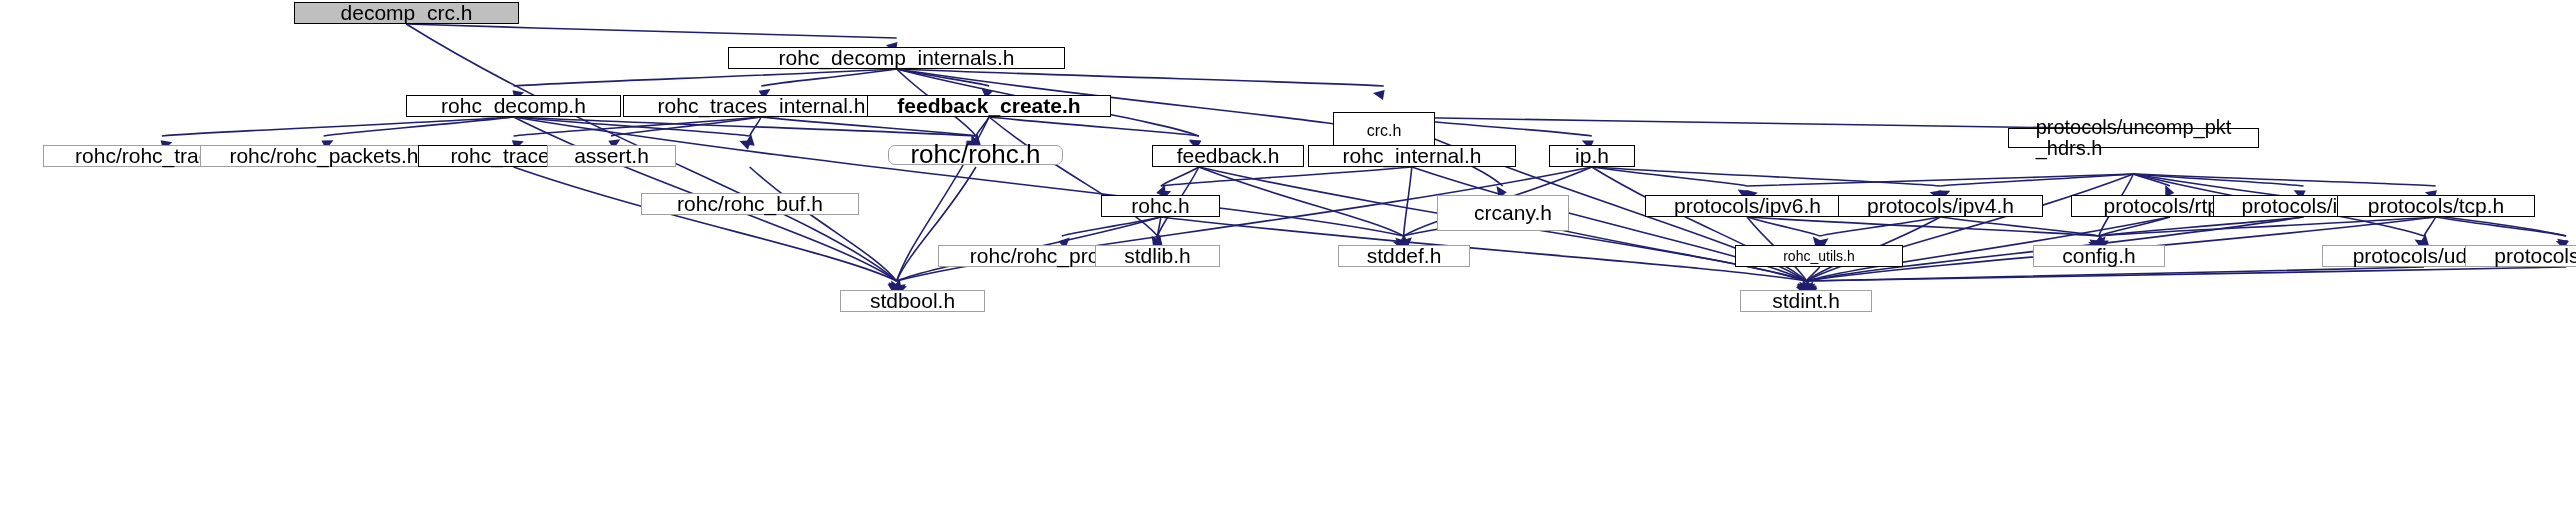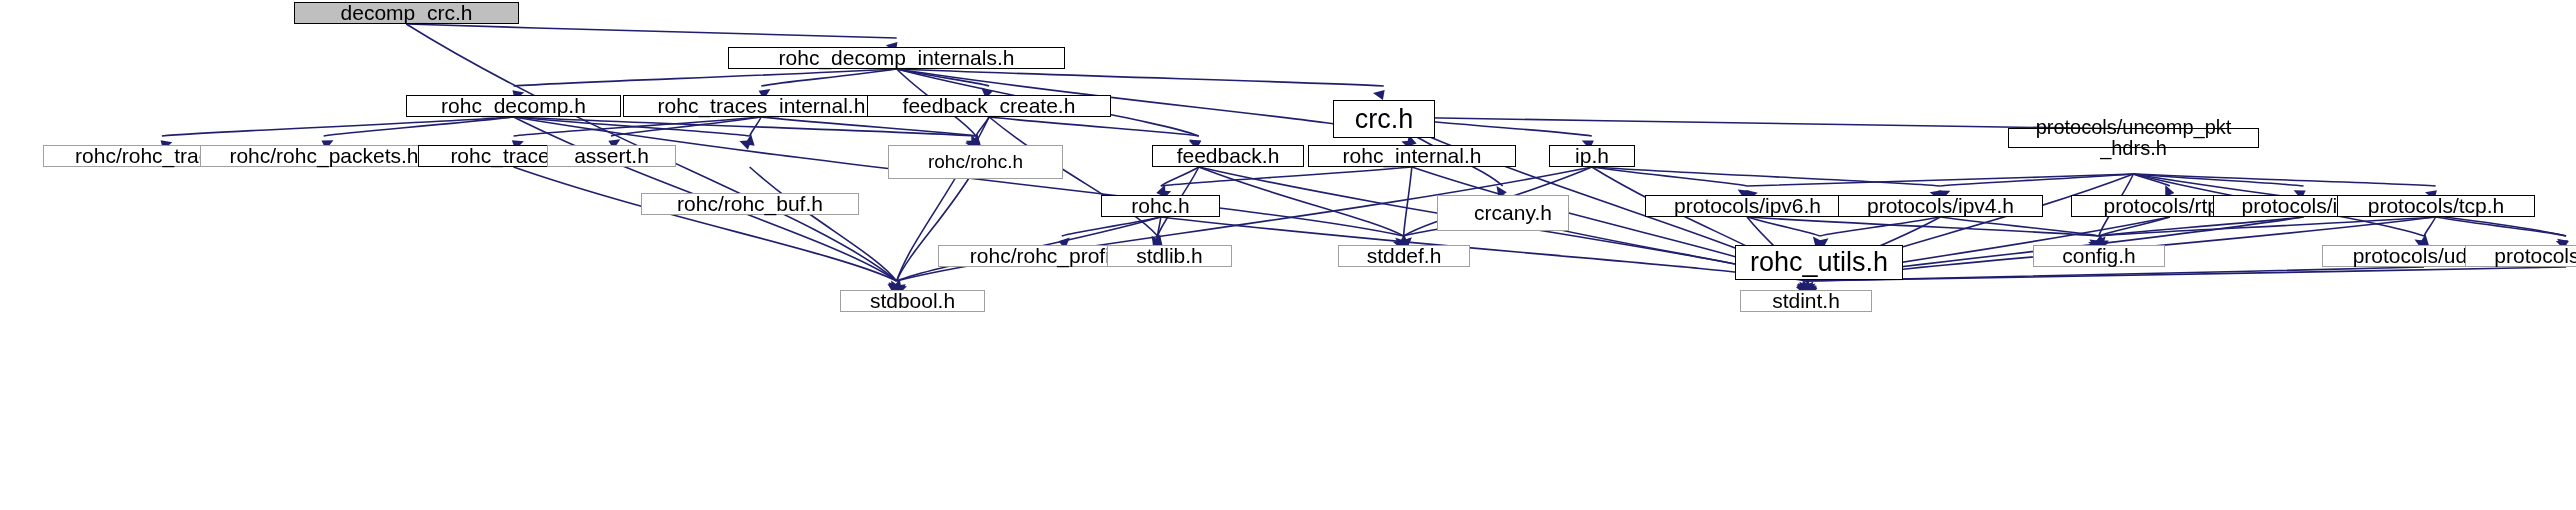--- a/index.html
+++ b/index.html
@@ -1,20 +1,20 @@
 <!DOCTYPE html>
 <html><head>
 <meta charset="utf-8">
 <style>
   html,body{margin:0;padding:0;background:#ffffff;}
   #graph-root{position:relative;width:2576px;height:511px;overflow:hidden;
     font-family:"Liberation Sans","DejaVu Sans",sans-serif;background:#fff;}
   svg#edges{position:absolute;left:0;top:0;width:2576px;height:511px;}
   .node{position:absolute;box-sizing:border-box;display:flex;align-items:center;
-    justify-content:center;text-align:center;background:#ffffff;
+    justify-content:center;text-align:left;background:#ffffff;
     border:1px solid #a0a0a0;color:#000000;line-height:1.05;
     font-size:13px;letter-spacing:0px;white-space:pre-line;}
   .node.strong{border:1px solid #000000;}
   .node.root{background:#bfbfbf;border:1px solid #000000;}
   .node span{display:block;padding:0 3px;}
 </style>
 </head>
 <body>
 
 <div id="graph-root">
@@ -168,44 +168,44 @@
       <path d="M 749.9730769230769 167 C 806.7232423076922 218.3, 874.9410576923077 252.5, 896.9942307692307 281" fill="none" stroke="#1f1f6e" stroke-width="1.6"></path>
       <polygon points="0,-5 0,5 11,0" fill="#1f1f6e" transform="translate(896.9942307692307,290) rotate(-120.45913058752006) translate(0,0)"></polygon>
       <path d="M 513.7480769230768 167 C 661.6810923076922 218.3, 839.5073076923077 252.5, 896.9942307692307 281" fill="none" stroke="#1f1f6e" stroke-width="1.6"></path>
       <polygon points="0,-5 0,5 11,0" fill="#1f1f6e" transform="translate(896.9942307692307,290) rotate(-146.882694866674) translate(0,0)"></polygon>
     </svg>
   <div id="nodes-layer">
       <div class="node root" style="left: 294px; top: 2px; width: 225px; height: 22px; font-size: 21px;"><span>decomp_crc.h</span></div>
       <div class="node strong" style="left: 728px; top: 47px; width: 337px; height: 22px; font-size: 21px;"><span>rohc_decomp_internals.h</span></div>
       <div class="node strong" style="left: 406px; top: 95px; width: 215px; height: 22px; font-size: 21px;"><span>rohc_decomp.h</span></div>
       <div class="node strong" style="left: 623px; top: 95px; width: 277px; height: 22px; font-size: 21px;"><span>rohc_traces_internal.h</span></div>
-      <div class="node strong" style="left: 867px; top: 95px; width: 244px; height: 22px; font-size: 21px;"><span>feedback_create.h</span></div>
-      <div class="node strong" style="left: 1333px; top: 100px; width: 102px; height: 38px; font-size: 27px;"><span>crc.h</span></div>
+      <div class="node strong" style="left: 867px; top: 95px; width: 244px; height: 22px; font-size: 21px; font-weight: bold;"><span>feedback_create.h</span></div>
+      <div class="node strong" style="left: 1333px; top: 112px; width: 102px; height: 38px; font-size: 16px;"><span>crc.h</span></div>
       <div class="node weak" style="left: 43px; top: 145px; width: 238px; height: 22px; font-size: 21px;"><span>rohc/rohc_traces.h</span></div>
       <div class="node weak" style="left: 200px; top: 145px; width: 248px; height: 22px; font-size: 21px;"><span>rohc/rohc_packets.h</span></div>
       <div class="node strong" style="left: 418px; top: 145px; width: 192px; height: 22px; font-size: 21px;"><span>rohc_traces.h</span></div>
       <div class="node weak" style="left: 547px; top: 145px; width: 129px; height: 22px; font-size: 21px;"><span>assert.h</span></div>
       <div class="node weak" style="left: 641px; top: 145px; width: 218px; height: 22px; font-size: 21px; margin-top: 48px;"><span>rohc/rohc_buf.h</span></div>
-      <div class="node weak" style="left: 888px; top: 145px; width: 175px; height: 34px; font-size: 19px;"><span>rohc/rohc.h</span></div>
+      <div class="node weak" style="left: 888px; top: 145px; width: 175px; height: 20px; font-size: 26px; border-radius: 7px;"><span>rohc/rohc.h</span></div>
       <div class="node strong" style="left: 1152px; top: 145px; width: 152px; height: 22px; font-size: 21px;"><span>feedback.h</span></div>
       <div class="node strong" style="left: 1308px; top: 145px; width: 208px; height: 22px; font-size: 21px;"><span>rohc_internal.h</span></div>
       <div class="node strong" style="left: 1549px; top: 145px; width: 86px; height: 22px; font-size: 21px;"><span>ip.h</span></div>
       <div class="node strong" style="left: 2008px; top: 128px; width: 251px; height: 20px; font-size: 20px;"><span>protocols/uncomp_pkt
 _hdrs.h</span></div>
       <div class="node strong" style="left: 1101px; top: 195px; width: 119px; height: 22px; font-size: 21px;"><span>rohc.h</span></div>
       <div class="node weak" style="left: 1437px; top: 195px; width: 132px; height: 36px; font-size: 21px; padding-left: 20px;"><span>crcany.h</span></div>
       <div class="node strong" style="left: 1645px; top: 195px; width: 205px; height: 22px; font-size: 21px;"><span>protocols/ipv6.h</span></div>
       <div class="node strong" style="left: 1838px; top: 195px; width: 205px; height: 22px; font-size: 21px;"><span>protocols/ipv4.h</span></div>
       <div class="node strong" style="left: 2071px; top: 195px; width: 198px; height: 22px; font-size: 21px;"><span>protocols/rtp.h</span></div>
       <div class="node strong" style="left: 2213px; top: 195px; width: 182px; height: 22px; font-size: 21px;"><span>protocols/ip.h</span></div>
       <div class="node strong" style="left: 2337px; top: 195px; width: 198px; height: 22px; font-size: 21px;"><span>protocols/tcp.h</span></div>
       <div class="node weak" style="left: 938px; top: 245px; width: 248px; height: 22px; font-size: 21px;"><span>rohc/rohc_profiles.h</span></div>
-      <div class="node weak" style="left: 1095px; top: 245px; width: 125px; height: 22px; font-size: 21px; margin-left: 12px;"><span>stdlib.h</span></div>
+      <div class="node weak" style="left: 1095px; top: 245px; width: 125px; height: 22px; font-size: 21px;"><span>stdlib.h</span></div>
       <div class="node weak" style="left: 1338px; top: 245px; width: 132px; height: 22px; font-size: 21px;"><span>stddef.h</span></div>
-      <div class="node strong" style="left: 1735px; top: 245px; width: 168px; height: 35px; font-size: 27px;"><span>rohc_utils.h</span></div>
+      <div class="node strong" style="left: 1735px; top: 245px; width: 168px; height: 22px; font-size: 14px;"><span>rohc_utils.h</span></div>
       <div class="node weak" style="left: 2033px; top: 245px; width: 132px; height: 22px; font-size: 21px;"><span>config.h</span></div>
       <div class="node weak" style="left: 2322px; top: 245px; width: 205px; height: 22px; font-size: 21px;"><span>protocols/udp.h</span></div>
       <div class="node weak" style="left: 2465px; top: 245px; width: 201px; height: 22px; font-size: 21px;"><span>protocols/esp.h</span></div>
       <div class="node weak" style="left: 824px; top: 290px; width: 145px; height: 22px; font-size: 21px; margin-left: 16px;"><span>stdbool.h</span></div>
       <div class="node weak" style="left: 1740px; top: 290px; width: 132px; height: 22px; font-size: 21px;"><span>stdint.h</span></div>
     </div>
 </div>
 
 
 </body></html>

